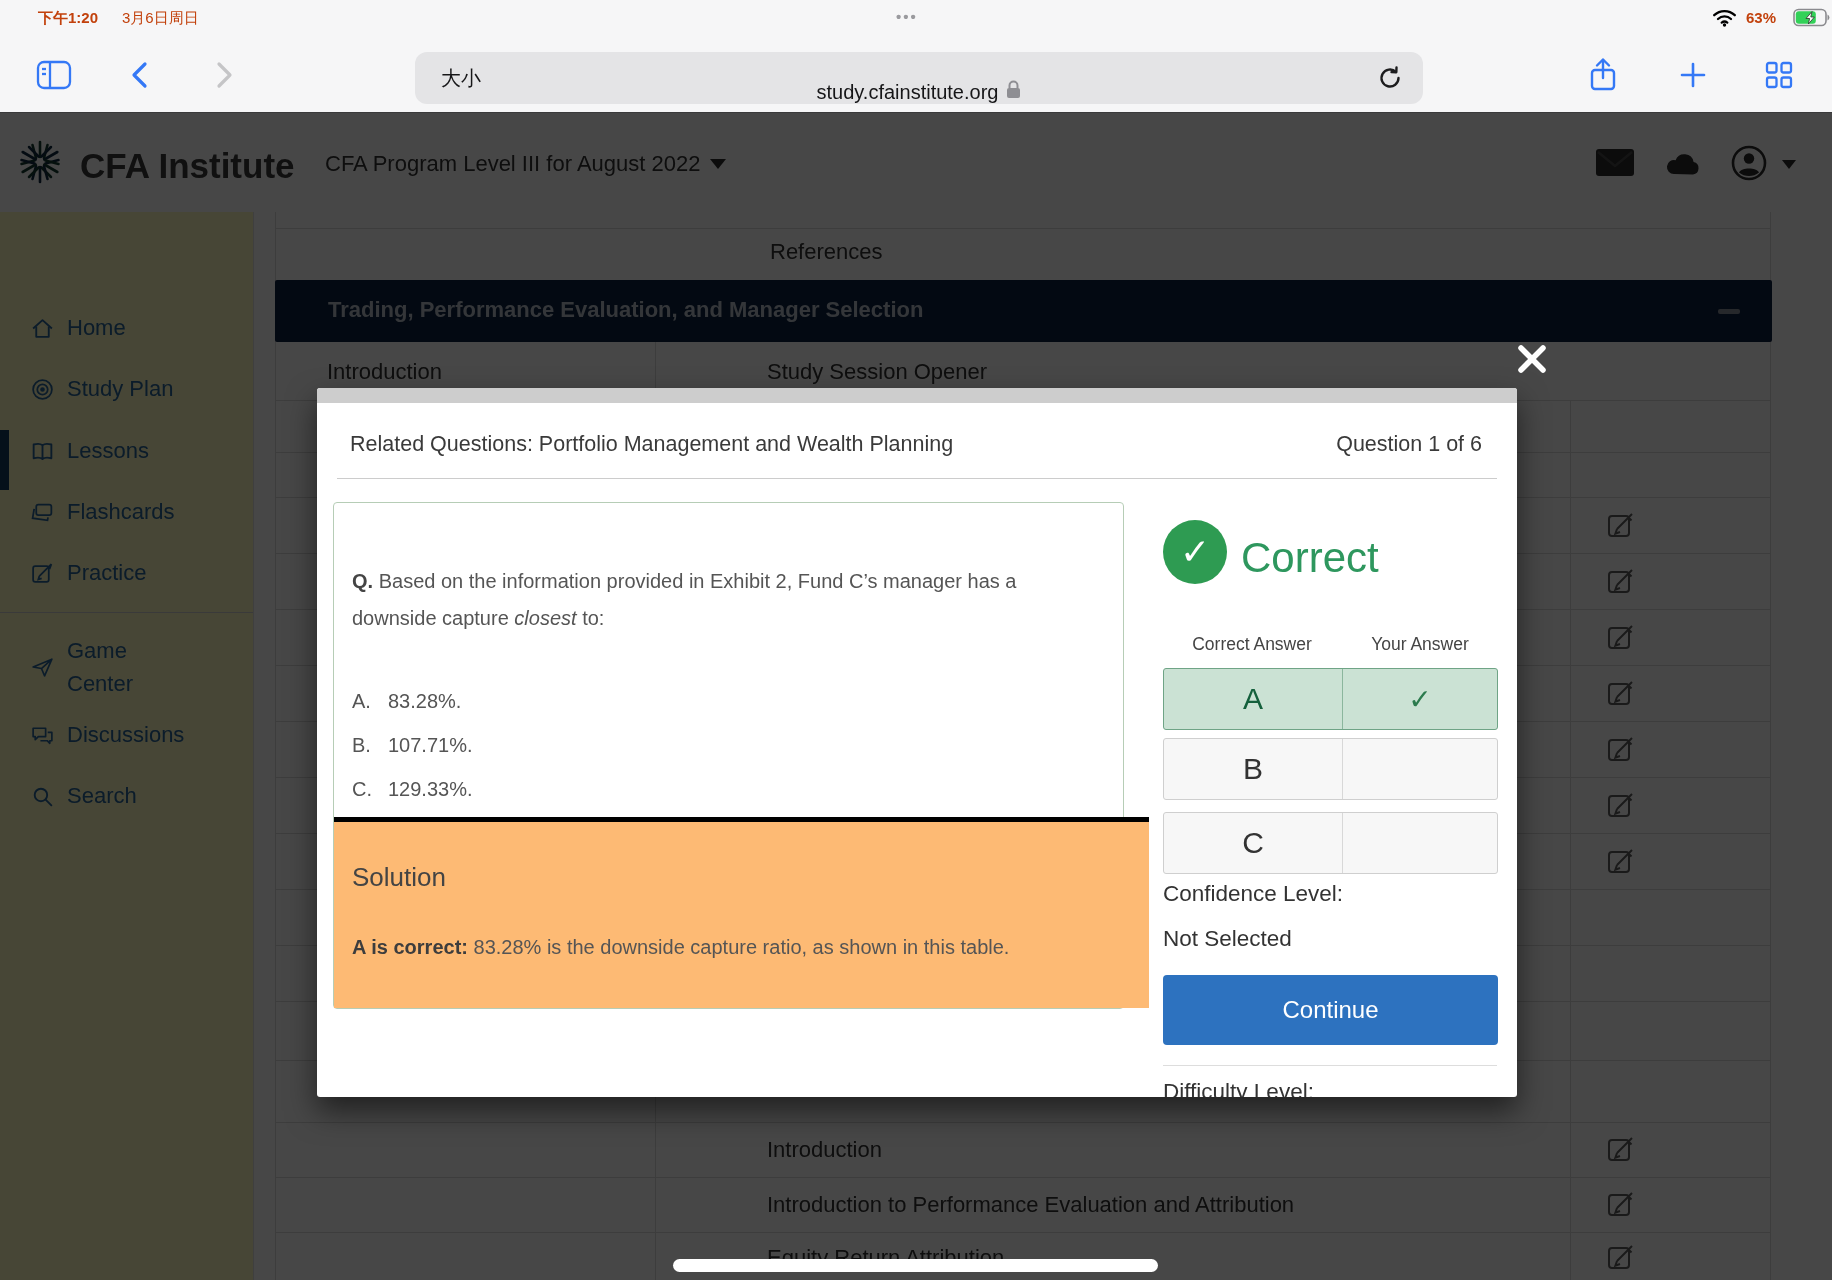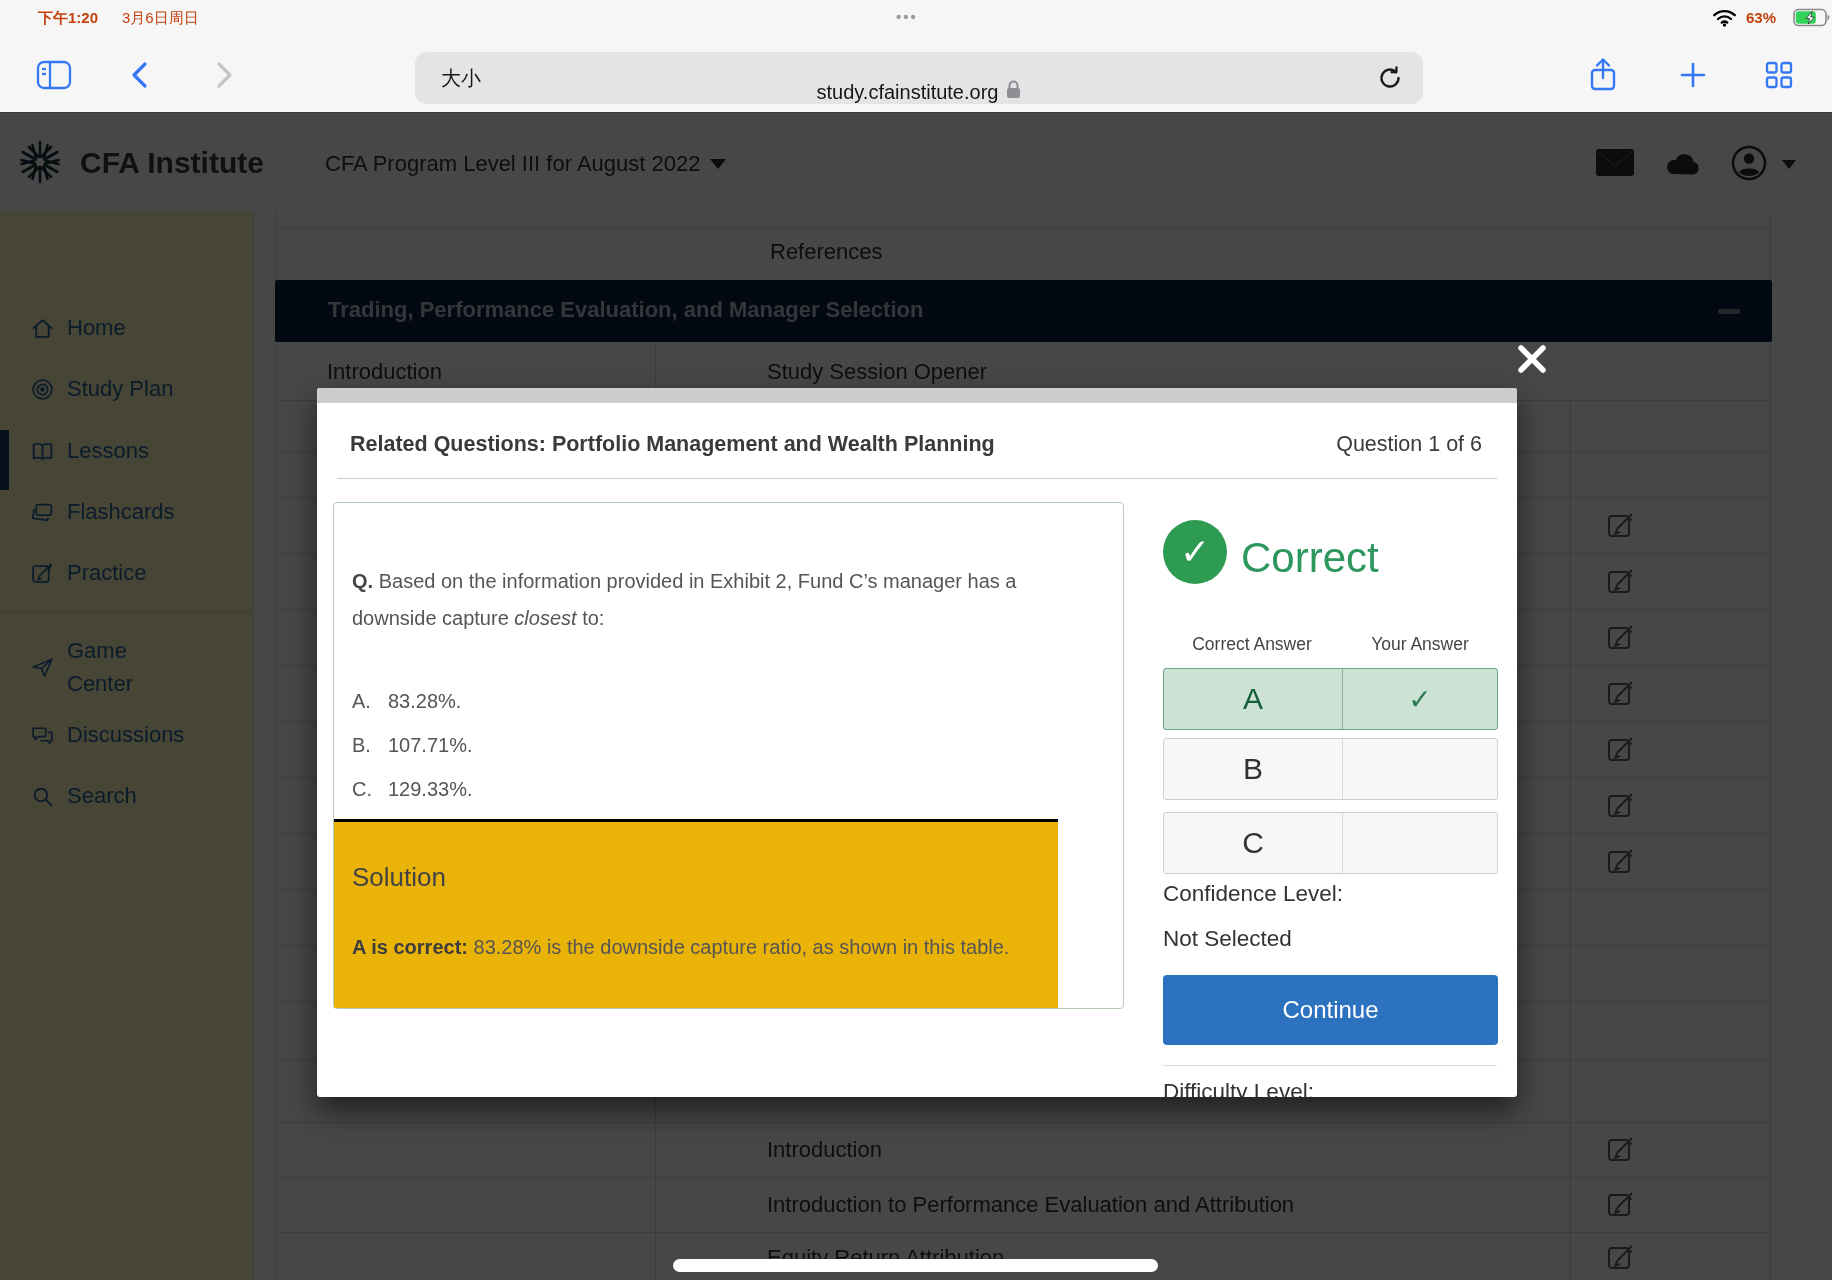--- a/index.html
+++ b/index.html
@@ -13,21 +13,21 @@
   #sb-dots{color:#9a9a9e;font-size:15px;letter-spacing:2px;font-weight:bold;}
   #url-pill{left:415px;top:52px;width:1008px;height:52px;background:#e4e4e6;border-radius:12px;}
   #url-center{left:0;top:0;width:100%;height:100%;display:flex;align-items:flex-end;justify-content:center;gap:8px;}
   #url-text{font-size:20px;color:#161618;}
   #textsize{left:26px;top:0;height:52px;display:flex;align-items:center;font-size:20px;color:#161618;}
   #reload{right:20px;top:13px;}
 
   
   #page{left:0;top:112px;width:1832px;height:1168px;background:#fff;}
   #site-header{left:0;top:0;width:1832px;height:100px;background:#fff;}
-  #brand{left:80px;top:34px;font-size:30px;font-weight:bold;color:#3c3c3c;}
+  #brand{left:80px;top:34px;font-size:35px;font-weight:bold;color:#3c3c3c;}
   #program{left:325px;top:39px;font-size:22px;color:#333;display:flex;gap:10px;align-items:center;}
   .caret{width:0;height:0;border-left:8px solid transparent;border-right:8px solid transparent;border-top:10px solid #2b2b2b;}
 
   #sidebar{left:0;top:100px;width:253px;height:1068px;background:#fef9c3;border-right:1px solid #e0e0e0;}
   .side-item{position:absolute;left:0;width:253px;display:flex;align-items:center;gap:12px;padding-left:30px;box-sizing:border-box;
              font-size:22px;color:#2a6496;}
   .side-item svg{flex:0 0 auto;}
   #active-bar{left:0;top:218px;width:9px;height:60px;background:#12395e;}
   #side-div{left:0;top:400px;width:253px;border-top:1px solid #cfcfcf;}
 
@@ -40,31 +40,31 @@
   #minus-icon{right:32px;top:29px;width:22px;height:5px;background:#8a9099;border-radius:2px;}
   .pencil{position:absolute;}
 
   
   #dim{left:0;top:112px;width:1832px;height:1168px;background:rgba(0,0,0,0.72);z-index:10;}
 
   
   #modal{left:317px;top:388px;width:1200px;height:709px;background:#fff;border-radius:3px;overflow:hidden;
          box-shadow:0 14px 30px rgba(0,0,0,0.55);z-index:20;}
   #modal-strip{left:0;top:0;width:1200px;height:15px;background:#cdcdcd;}
-  #modal-title{left:33px;top:44px;font-size:21.5px;color:#3a3a3a;font-weight:bold;}
+  #modal-title{left:33px;top:44px;font-size:21.5px;color:#3a3a3a;}
   #modal-counter{right:35px;top:44px;font-size:21.5px;color:#3a3a3a;}
   #modal-div{left:20px;top:90px;width:1160px;border-top:1px solid #ccc;}
 
   #qcard{left:16px;top:114px;width:791px;height:507px;border:1px solid #b6cdb6;border-radius:4px;box-sizing:border-box;}
   #qtext{left:18px;top:60px;width:736px;font-size:20px;color:#555;line-height:37px;}
   #qtext b{color:#444;}
   #opts{left:18px;top:176px;width:736px;}
   .opt{height:44px;display:flex;align-items:center;font-size:20px;color:#555;}
   .opt .letter{width:36px;}
-  #sol{left:0px;bottom:0px;width:724px;height:186px;background:#eab308;border-top:3px solid #000000;}
+  #sol{left:0px;bottom:0px;width:815px;height:186px;background:#fdba74;border-top:5px solid #000000;}
   #sol-head{left:18px;top:40px;font-size:26px;color:#444;}
   #sol-text{left:18px;top:104px;width:740px;font-size:20px;color:#555;line-height:43px;}
   #sol-text b{color:#3d3d3d;}
 
   #rpanel{left:846px;top:0;width:335px;height:709px;}
   #correct-circle{left:0;top:132px;width:64px;height:64px;border-radius:50%;background:#2e9b52;color:#fff;
                   display:flex;align-items:center;justify-content:center;font-size:36px;font-weight:bold;}
   #correct-label{left:78px;top:146px;font-size:42px;color:#2e975e;}
   .ans-head{position:absolute;top:246px;font-size:17.5px;color:#444;text-align:center;}
   .ans-row{position:absolute;left:0;width:335px;height:62px;border:1px solid #cfcfcf;border-radius:3px;

